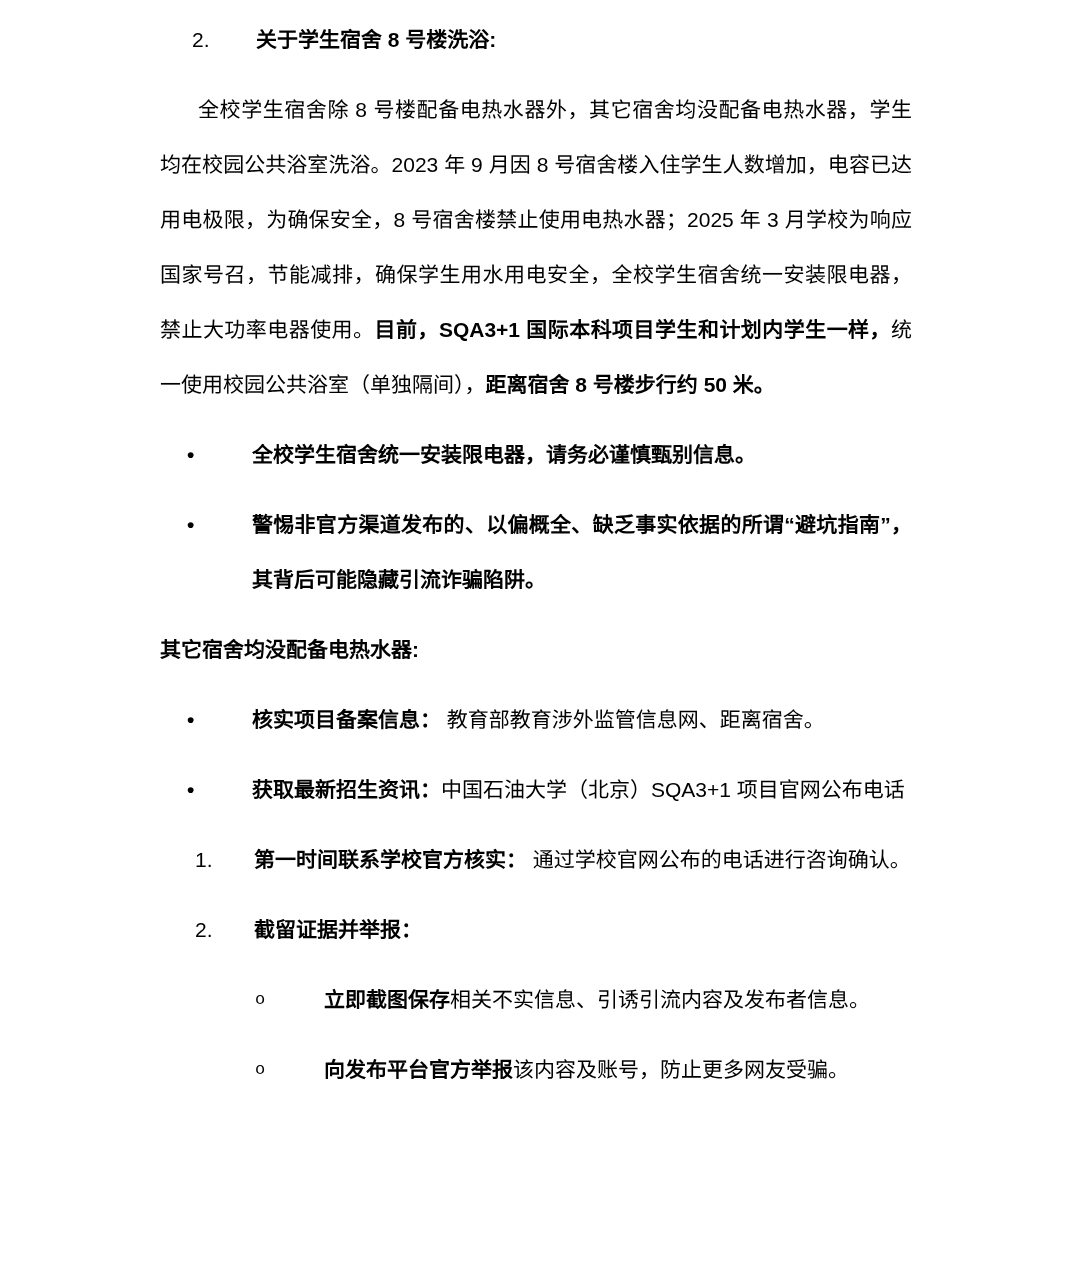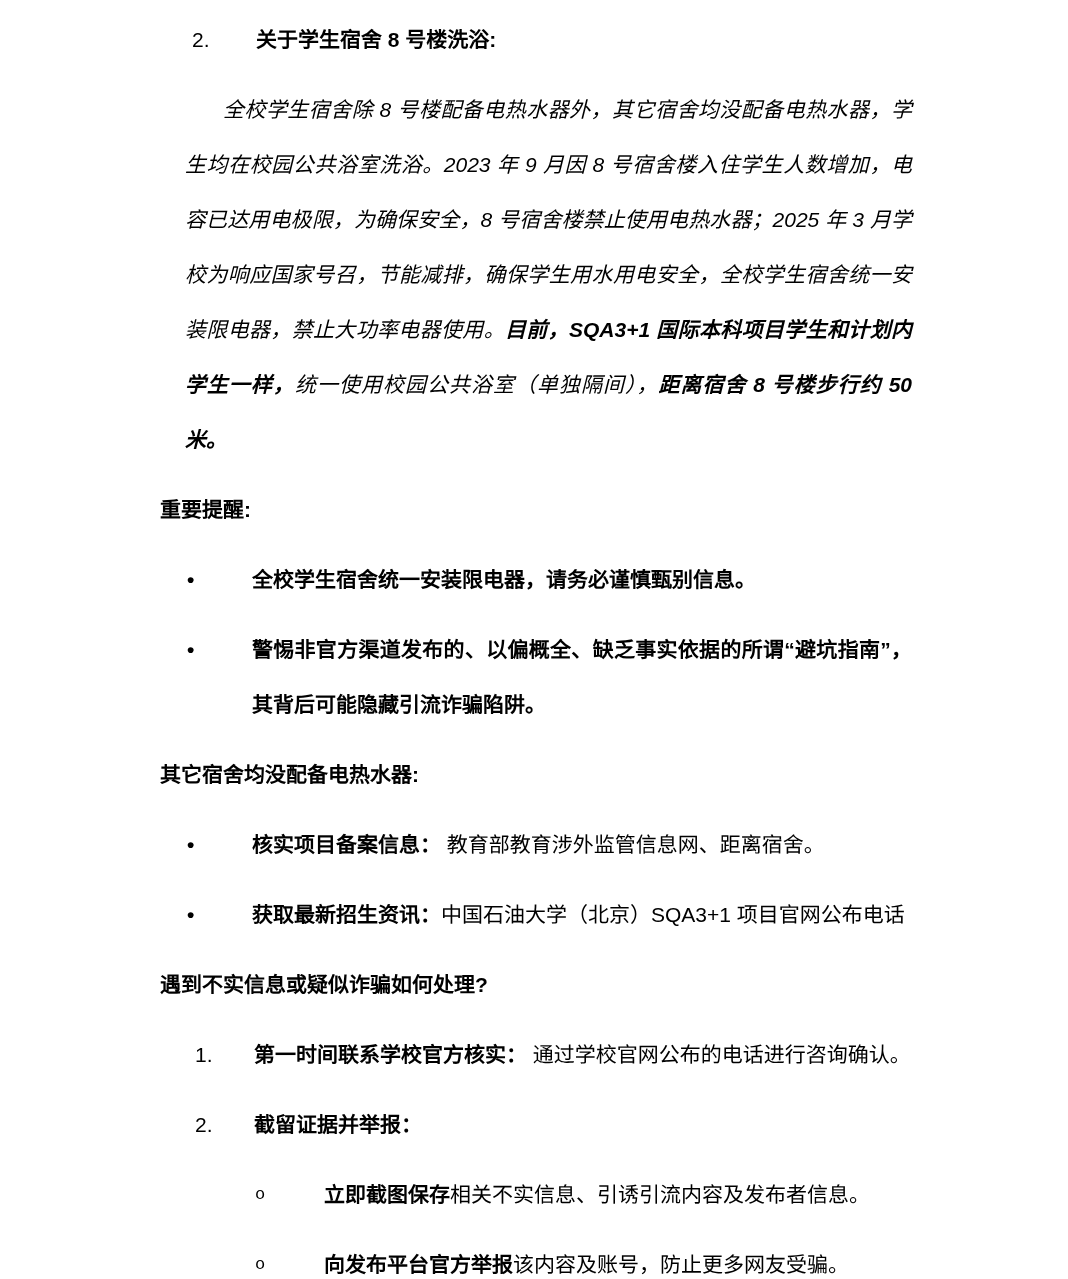--- a/index.html
+++ b/index.html
@@ -22,21 +22,21 @@
   }
   .block { margin: 0 0 15px 0; }
   .bold { font-weight: 700; }
   .heading { font-weight: 700; }
 
   
   .num-item { display: flex; padding-left: 32px; }
   .num-item .marker { flex: none; width: 35px; font-weight: 400; }
 
   
-  .indent-para { margin-left: 25px; text-indent: 38px; font-style: italic; }
+  .indent-para { text-indent: 38px; }
 
   
   .bullet-item { display: flex; padding-left: 27px; }
   .bullet-item .marker { flex: none; width: 36px; font-weight: 700; }
 
   
   .num-item2 { display: flex; padding-left: 35px; }
   .num-item2 .marker { flex: none; width: 30px; font-weight: 400; }
 
   
@@ -52,21 +52,20 @@
 
   <div class="block num-item">
     <span class="marker">2.</span>
     <span class="grow bold">关于学生宿舍 8 号楼洗浴:</span>
   </div>
 
   <div class="block indent-para">
     <span>全校学生宿舍除 8 号楼配备电热水器外，其它宿舍均没配备电热水器，学生均在校园公共浴室洗浴。2023 年 9 月因 8 号宿舍楼入住学生人数增加，电容已达用电极限，为确保安全，8 号宿舍楼禁止使用电热水器；2025 年 3 月学校为响应国家号召，节能减排，确保学生用水用电安全，全校学生宿舍统一安装限电器，禁止大功率电器使用。</span><span class="bold">目前，SQA3+1 国际本科项目学生和计划内学生一样，</span><span>统一使用校园公共浴室（单独隔间），</span><span class="bold">距离宿舍 8 号楼步行约 50 米。</span>
   </div>
 
-  <div class="block heading">重要提醒:</div>
 
   <div class="block bullet-item">
     <span class="marker">•</span>
     <span class="grow bold">全校学生宿舍统一安装限电器，请务必谨慎甄别信息。</span>
   </div>
 
   <div class="block bullet-item">
     <span class="marker">•</span>
     <span class="grow bold">警惕非官方渠道发布的、以偏概全、缺乏事实依据的所谓“避坑指南”，其背后可能隐藏引流诈骗陷阱。</span>
   </div>
@@ -76,21 +75,20 @@
   <div class="block bullet-item">
     <span class="marker">•</span>
     <span class="grow"><span class="bold">核实项目备案信息：</span><span> 教育部教育涉外监管信息网、距离宿舍。</span></span>
   </div>
 
   <div class="block bullet-item">
     <span class="marker">•</span>
     <span class="grow"><span class="bold">获取最新招生资讯：</span><span>中国石油大学（北京）SQA3+1 项目官网公布电话</span></span>
   </div>
 
-  <div class="block heading">遇到不实信息或疑似诈骗如何处理?</div>
 
   <div class="block num-item2">
     <span class="marker">1.</span>
     <span class="grow"><span class="bold">第一时间联系学校官方核实：</span><span> 通过学校官网公布的电话进行咨询确认。</span></span>
   </div>
 
   <div class="block num-item2">
     <span class="marker">2.</span>
     <span class="grow bold">截留证据并举报：</span>
   </div>

